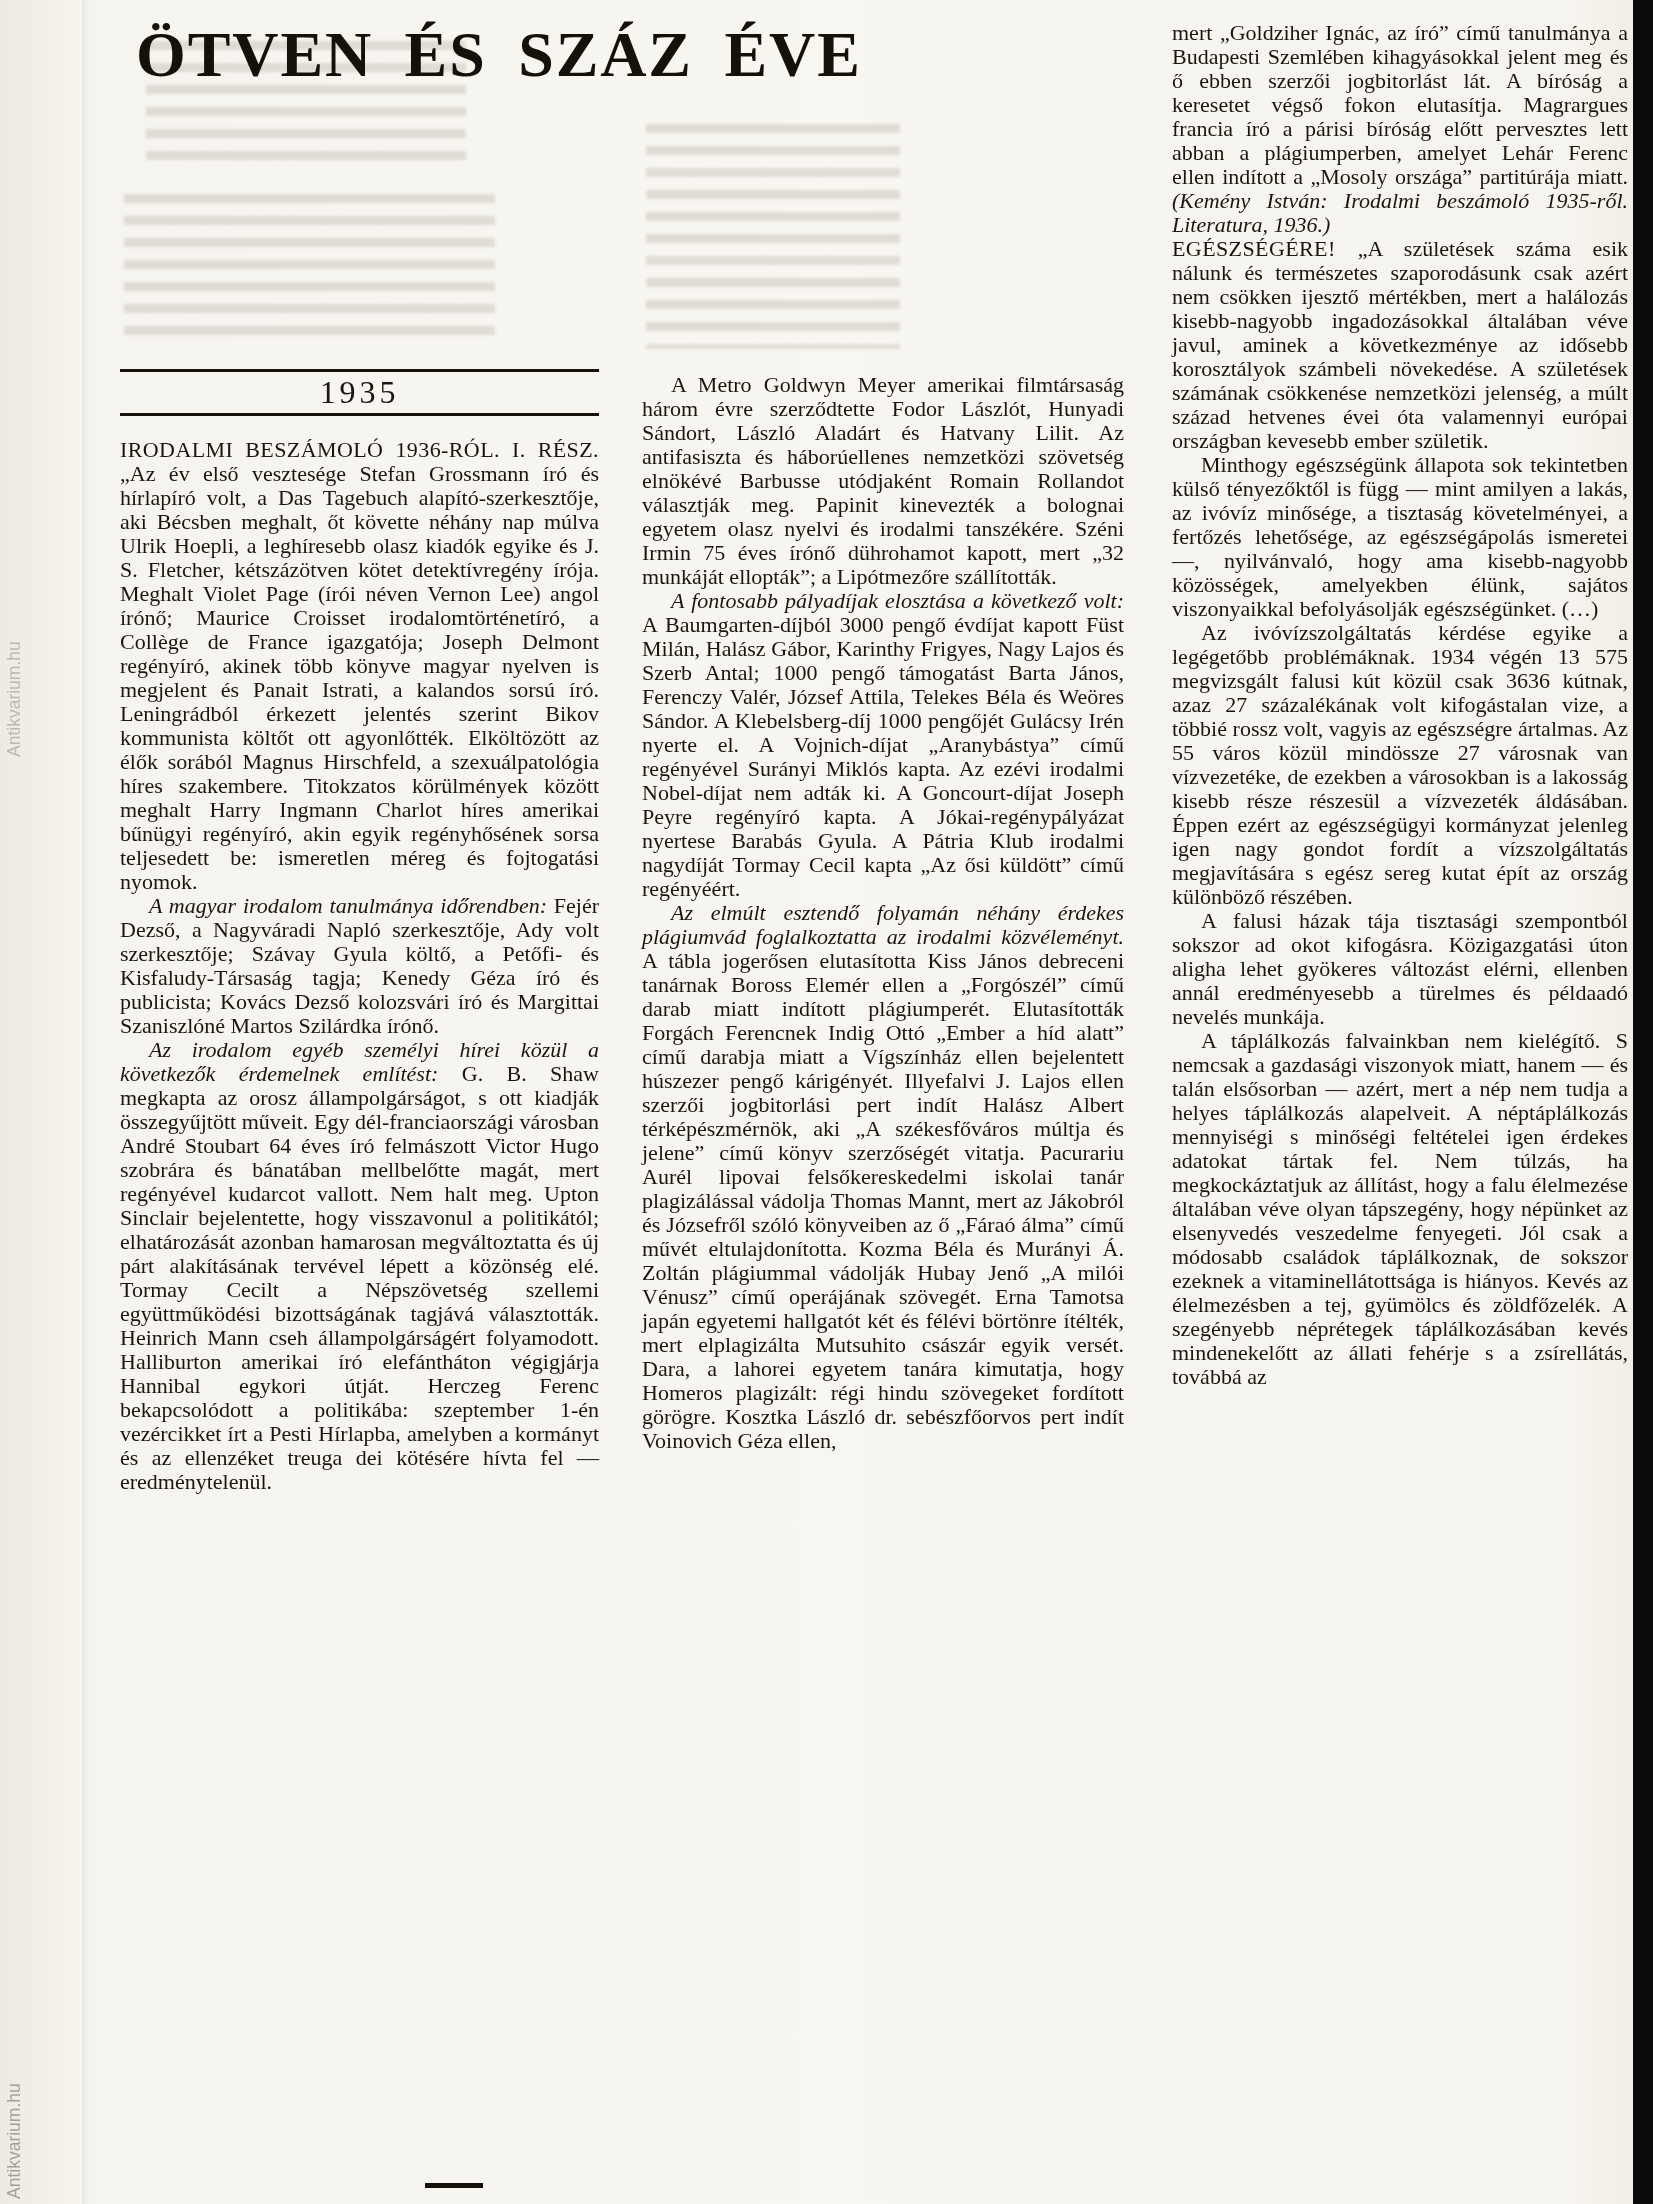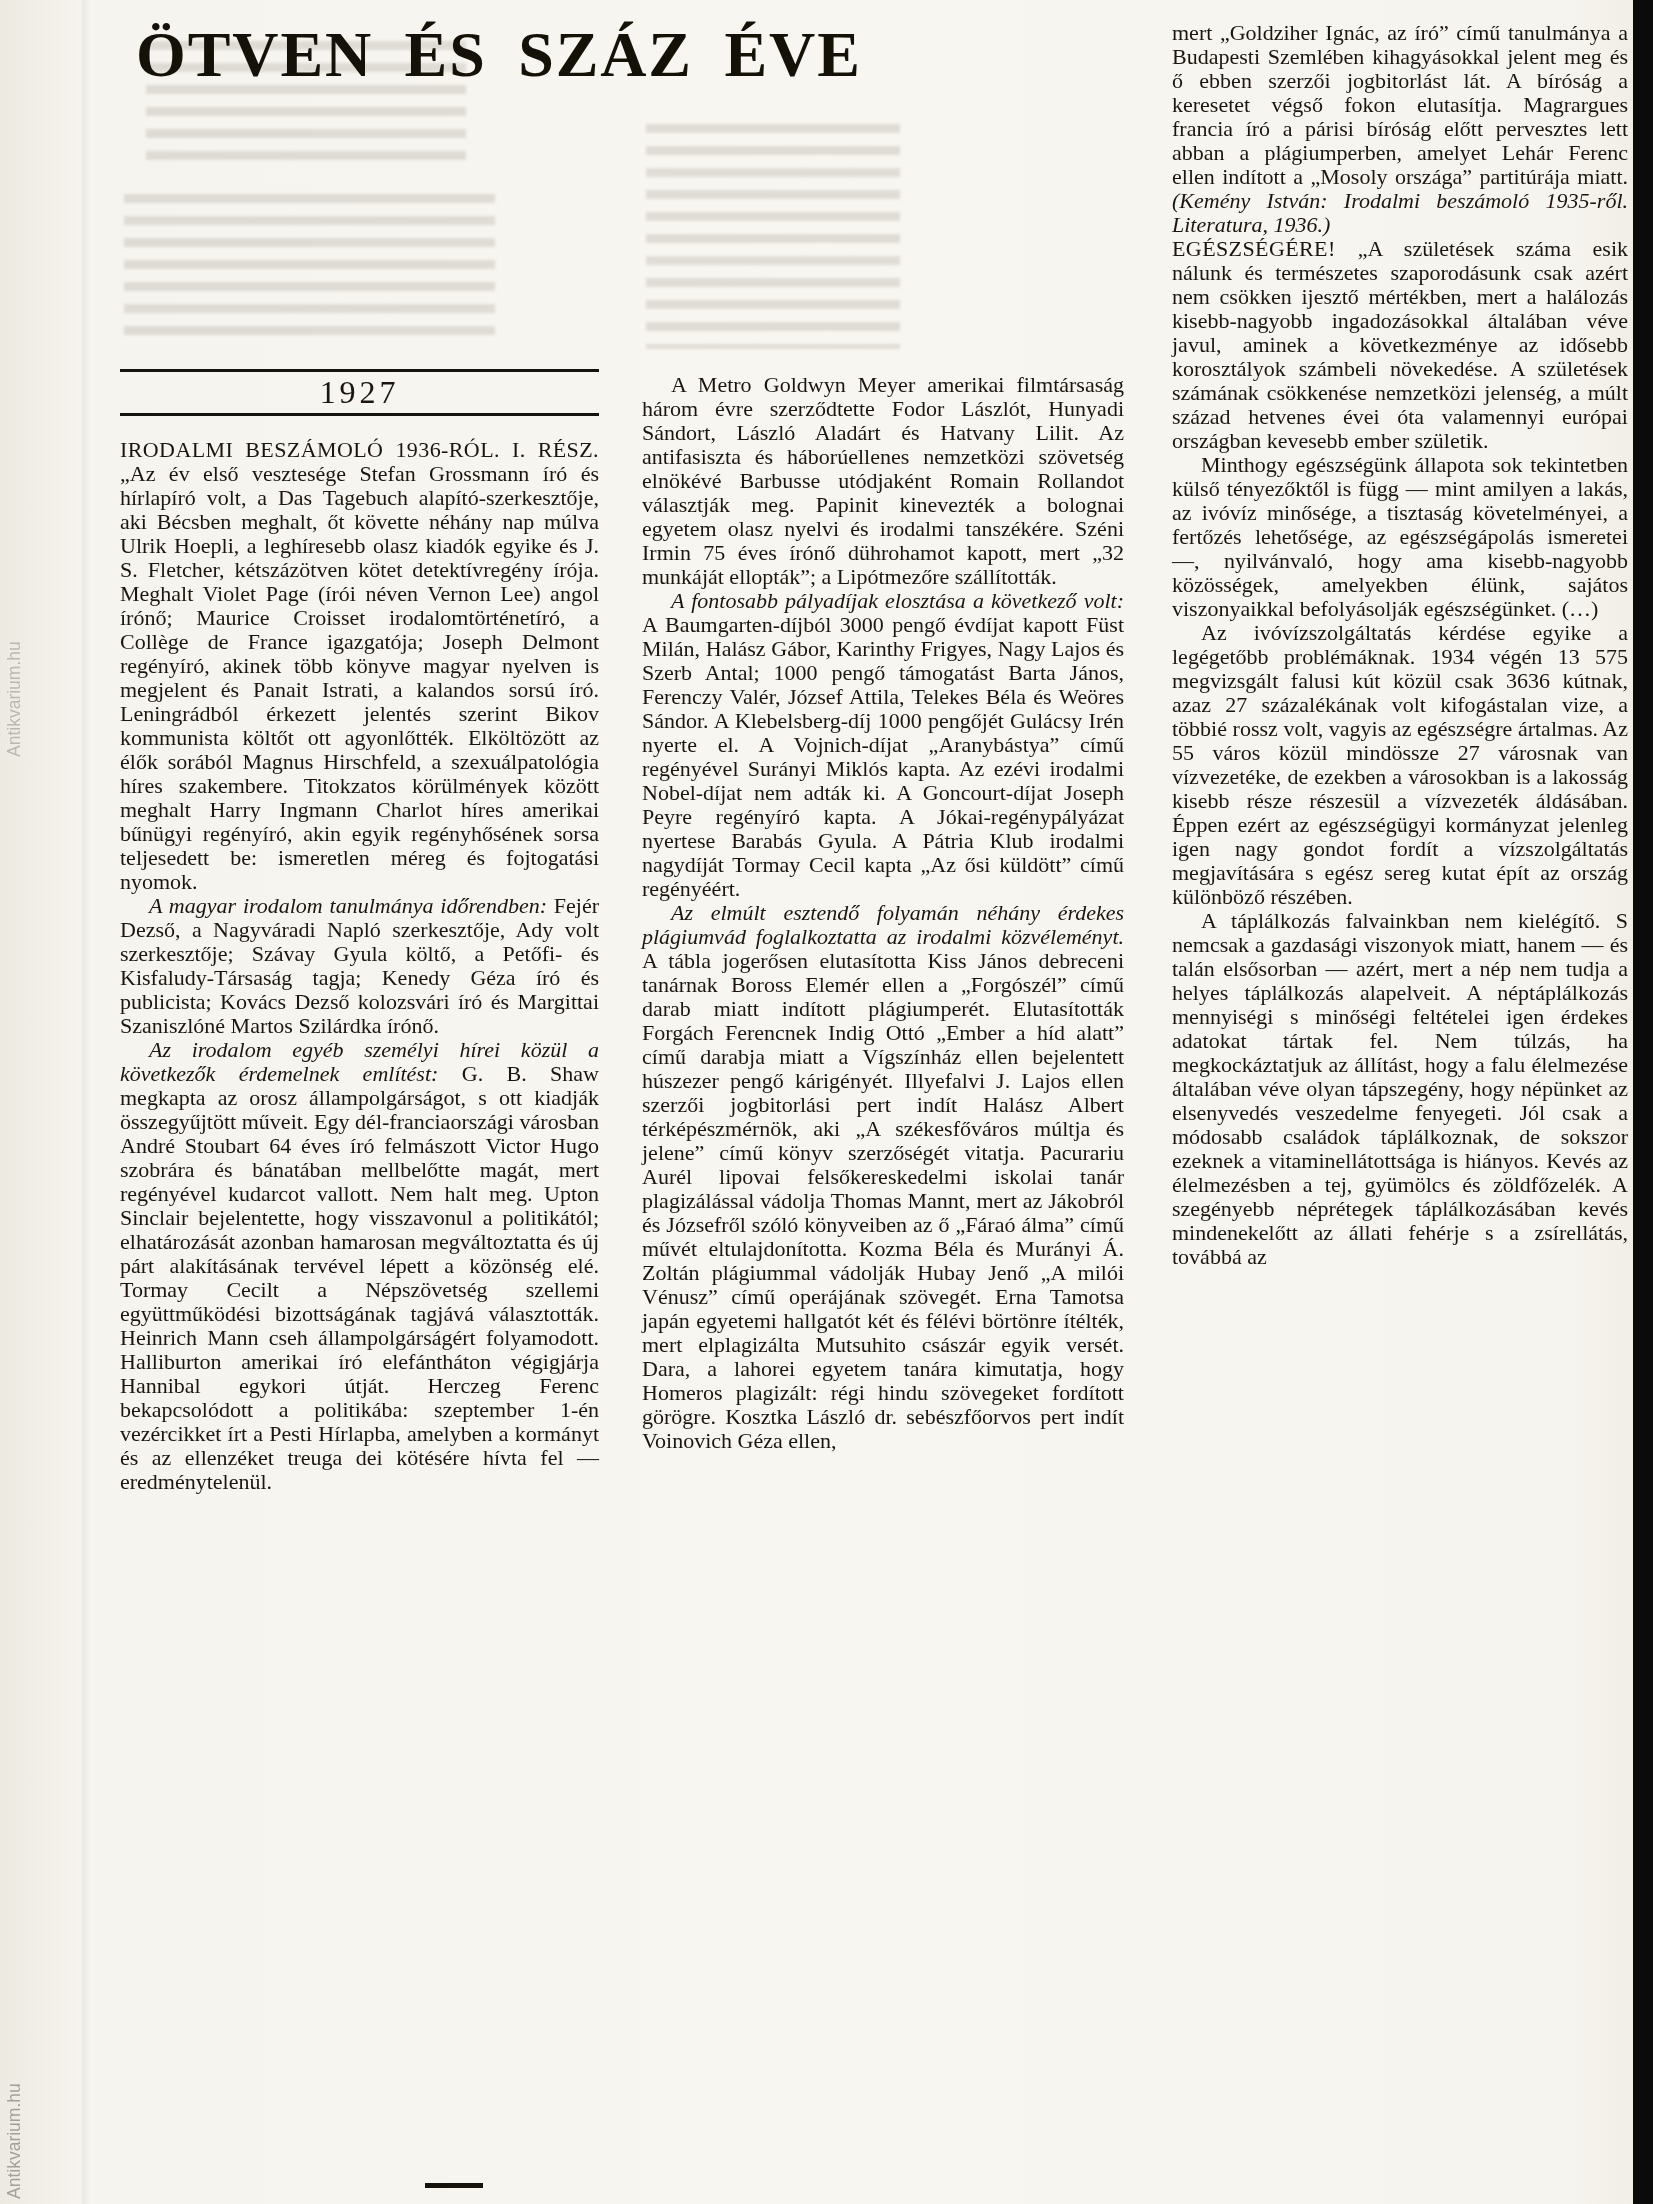--- a/index.html
+++ b/index.html
@@ -52,36 +52,37 @@
   <div class="scan-bar"></div>
   <div class="stray"></div>
   <div class="watermark wm-mid">Antikvarium.hu</div>
   <div class="watermark wm-bottom">Antikvarium.hu</div>
 
   <div class="title">ÖTVEN ÉS SZÁZ ÉVE</div>
 
   <div class="col col1">
     <div class="year-block">
       <div class="hr"></div>
-      <div class="year-text">1927</div>
+      <div class="year-text">1935</div>
       <div class="hr"></div>
     </div>
     <p class="para"><span class="lead-caps">IRODALMI BESZÁMOLÓ 1936-RÓL. I. RÉSZ. </span><span>„Az év első vesztesége Stefan Grossmann író és hírlapíró volt, a Das Tagebuch alapító-szerkesztője, aki Bécsben meghalt, őt követte néhány nap múlva Ulrik Hoepli, a leghíresebb olasz kiadók egyike és J. S. Fletcher, kétszázötven kötet detektívregény írója. Meghalt Violet Page (írói néven Vernon Lee) angol írónő; Maurice Croisset irodalomtörténetíró, a Collège de France igazgatója; Joseph Delmont regényíró, akinek több könyve magyar nyelven is megjelent és Panait Istrati, a kalandos sorsú író. Leningrádból érkezett jelentés szerint Bikov kommunista költőt ott agyonlőtték. Elköltözött az élők sorából Magnus Hirschfeld, a szexuálpatológia híres szakembere. Titokzatos körülmények között meghalt Harry Ingmann Charlot híres amerikai bűnügyi regényíró, akin egyik regényhősének sorsa teljesedett be: ismeretlen méreg és fojtogatási nyomok.</span></p>
     <p class="para indent"><span class="lead-italic">A magyar irodalom tanulmánya időrendben: </span><span>Fejér Dezső, a Nagyváradi Napló szerkesztője, Ady volt szerkesztője; Szávay Gyula költő, a Petőfi- és Kisfaludy-Társaság tagja; Kenedy Géza író és publicista; Kovács Dezső kolozsvári író és Margittai Szaniszlóné Martos Szilárdka írónő.</span></p>
     <p class="para indent"><span class="lead-italic">Az irodalom egyéb személyi hírei közül a következők érdemelnek említést: </span><span>G. B. Shaw megkapta az orosz állampolgárságot, s ott kiadják összegyűjtött műveit. Egy dél-franciaországi városban André Stoubart 64 éves író felmászott Victor Hugo szobrára és bánatában mellbelőtte magát, mert regényével kudarcot vallott. Nem halt meg. Upton Sinclair bejelentette, hogy visszavonul a politikától; elhatározását azonban hamarosan megváltoztatta és új párt alakításának tervével lépett a közönség elé. Tormay Cecilt a Népszövetség szellemi együttműködési bizottságának tagjává választották. Heinrich Mann cseh állampolgárságért folyamodott. Halliburton amerikai író elefántháton végigjárja Hannibal egykori útját. Herczeg Ferenc bekapcsolódott a politikába: szeptember 1-én vezércikket írt a Pesti Hírlapba, amelyben a kormányt és az ellenzéket treuga dei kötésére hívta fel — eredménytelenül.</span></p>
   </div>
 
   <div class="col col2">
     <p class="para indent"><span></span><span>A Metro Goldwyn Meyer amerikai filmtársaság három évre szerződtette Fodor Lászlót, Hunyadi Sándort, László Aladárt és Hatvany Lilit. Az antifasiszta és háborúellenes nemzetközi szövetség elnökévé Barbusse utódjaként Romain Rollandot választják meg. Papinit kinevezték a bolognai egyetem olasz nyelvi és irodalmi tanszékére. Széni Irmin 75 éves írónő dührohamot kapott, mert „32 munkáját ellopták”; a Lipótmezőre szállították.</span></p>
     <p class="para indent"><span class="lead-italic">A fontosabb pályadíjak elosztása a következő volt: </span><span>A Baumgarten-díjból 3000 pengő évdíjat kapott Füst Milán, Halász Gábor, Karinthy Frigyes, Nagy Lajos és Szerb Antal; 1000 pengő támogatást Barta János, Ferenczy Valér, József Attila, Telekes Béla és Weöres Sándor. A Klebelsberg-díj 1000 pengőjét Gulácsy Irén nyerte el. A Vojnich-díjat „Aranybástya” című regényével Surányi Miklós kapta. Az ezévi irodalmi Nobel-díjat nem adták ki. A Goncourt-díjat Joseph Peyre regényíró kapta. A Jókai-regénypályázat nyertese Barabás Gyula. A Pátria Klub irodalmi nagydíját Tormay Cecil kapta „Az ősi küldött” című regényéért.</span></p>
     <p class="para indent"><span class="lead-italic">Az elmúlt esztendő folyamán néhány érdekes plágiumvád foglalkoztatta az irodalmi közvéleményt. </span><span>A tábla jogerősen elutasította Kiss János debreceni tanárnak Boross Elemér ellen a „Forgószél” című darab miatt indított plágiumperét. Elutasították Forgách Ferencnek Indig Ottó „Ember a híd alatt” című darabja miatt a Vígszínház ellen bejelentett húszezer pengő kárigényét. Illyefalvi J. Lajos ellen szerzői jogbitorlási pert indít Halász Albert térképészmérnök, aki „A székesfőváros múltja és jelene” című könyv szerzőségét vitatja. Pacurariu Aurél lipovai felsőkereskedelmi iskolai tanár plagizálással vádolja Thomas Mannt, mert az Jákobról és Józsefről szóló könyveiben az ő „Fáraó álma” című művét eltulajdonította. Kozma Béla és Murányi Á. Zoltán plágiummal vádolják Hubay Jenő „A milói Vénusz” című operájának szövegét. Erna Tamotsa japán egyetemi hallgatót két és félévi börtönre ítélték, mert elplagizálta Mutsuhito császár egyik versét. Dara, a lahorei egyetem tanára kimutatja, hogy Homeros plagizált: régi hindu szövegeket fordított görögre. Kosztka László dr. sebészfőorvos pert indít Voinovich Géza ellen,</span></p>
   </div>
 
   <div class="col col3">
     <p class="para"><span>mert „Goldziher Ignác, az író” című tanulmánya a Budapesti Szemlében kihagyásokkal jelent meg és ő ebben szerzői jogbitorlást lát. A bíróság a keresetet végső fokon elutasítja. Magrargues francia író a párisi bíróság előtt pervesztes lett abban a plágiumperben, amelyet Lehár Ferenc ellen indított a „Mosoly országa” partitúrája miatt. </span><span class="cite">(Kemény István: Irodalmi beszámoló 1935-ről. Literatura, 1936.)</span></p>
     <p class="para gap-top"><span class="lead-caps">EGÉSZSÉGÉRE! </span><span>„A születések száma esik nálunk és természetes szaporodásunk csak azért nem csökken ijesztő mértékben, mert a halálozás kisebb-nagyobb ingadozásokkal általában véve javul, aminek a következménye az idősebb korosztályok számbeli növekedése. A születések számának csökkenése nemzetközi jelenség, a múlt század hetvenes évei óta valamennyi európai országban kevesebb ember születik.</span></p>
     <p class="para indent"><span>Minthogy egészségünk állapota sok tekintetben külső tényezőktől is függ — mint amilyen a lakás, az ivóvíz minősége, a tisztaság követelményei, a fertőzés lehetősége, az egészségápolás ismeretei —, nyilvánvaló, hogy ama kisebb-nagyobb közösségek, amelyekben élünk, sajátos viszonyaikkal befolyásolják egészségünket. (…)</span></p>
     <p class="para indent"><span>Az ivóvízszolgáltatás kérdése egyike a legégetőbb problémáknak. 1934 végén 13 575 megvizsgált falusi kút közül csak 3636 kútnak, azaz 27 százalékának volt kifogástalan vize, a többié rossz volt, vagyis az egészségre ártalmas. Az 55 város közül mindössze 27 városnak van vízvezetéke, de ezekben a városokban is a lakosság kisebb része részesül a vízvezeték áldásában. Éppen ezért az egészségügyi kormányzat jelenleg igen nagy gondot fordít a vízszolgáltatás megjavítására s egész sereg kutat épít az ország különböző részében.</span></p>
+    <p class="para indent"><span>A falusi házak tája tisztasági szempontból sokszor ad okot kifogásra. Közigazgatási úton aligha lehet gyökeres változást elérni, ellenben annál eredményesebb a türelmes és példaadó nevelés munkája.</span></p>
     <p class="para indent"><span>A táplálkozás falvainkban nem kielégítő. S nemcsak a gazdasági viszonyok miatt, hanem — és talán elsősorban — azért, mert a nép nem tudja a helyes táplálkozás alapelveit. A néptáplálkozás mennyiségi s minőségi feltételei igen érdekes adatokat tártak fel. Nem túlzás, ha megkockáztatjuk az állítást, hogy a falu élelmezése általában véve olyan tápszegény, hogy népünket az elsenyvedés veszedelme fenyegeti. Jól csak a módosabb családok táplálkoznak, de sokszor ezeknek a vitaminellátottsága is hiányos. Kevés az élelmezésben a tej, gyümölcs és zöldfőzelék. A szegényebb néprétegek táplálkozásában kevés mindenekelőtt az állati fehérje s a zsírellátás, továbbá az</span></p>
   </div>
 
 </div>
 
 
 </body></html>

